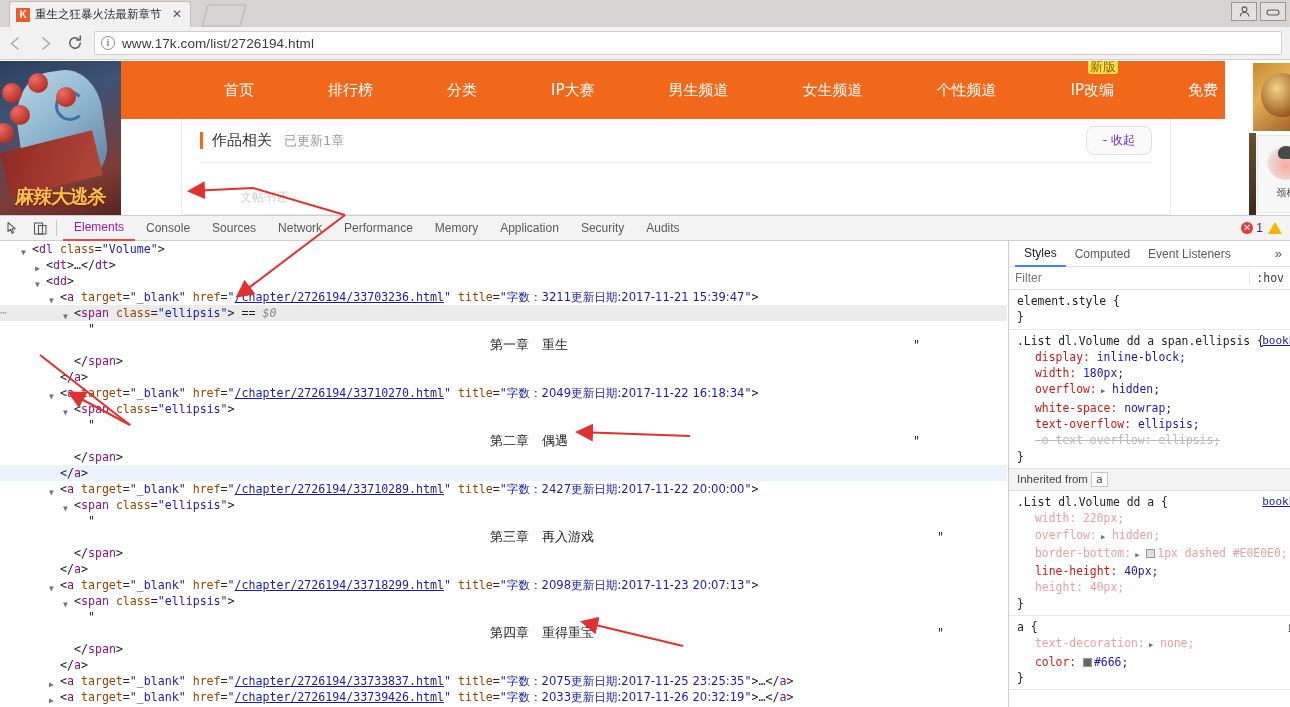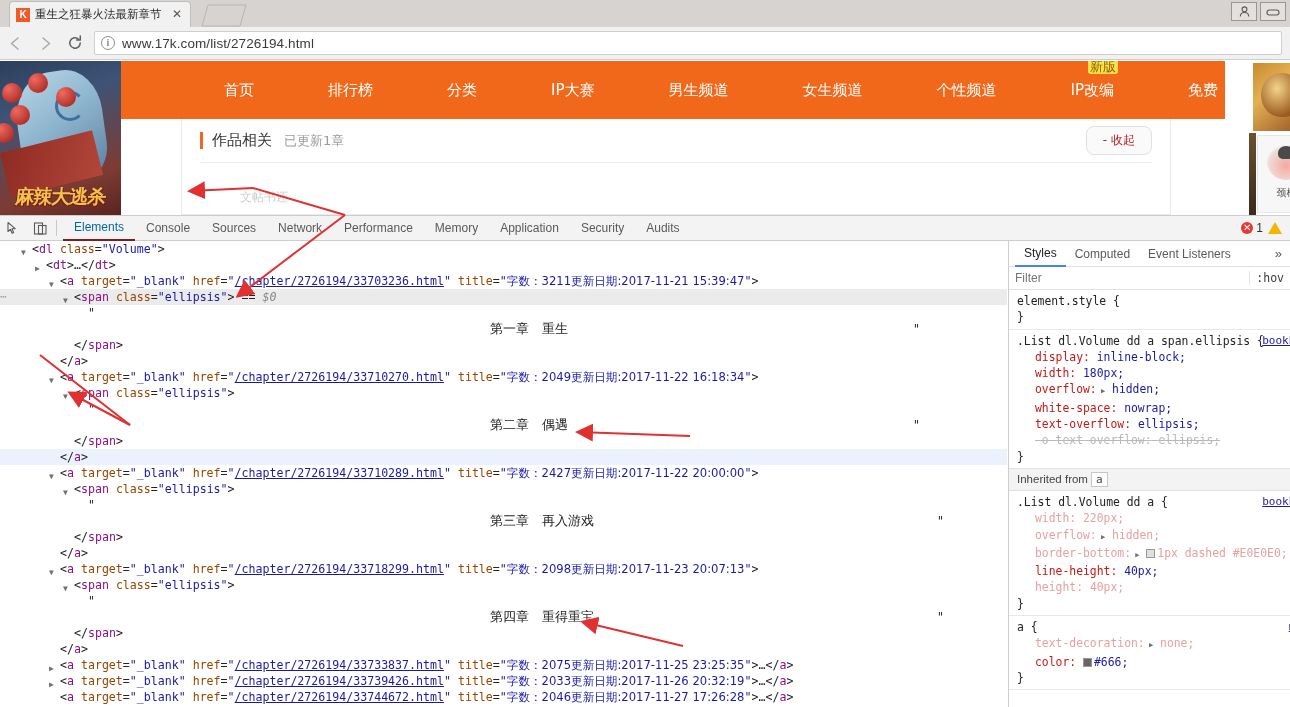--- a/index.html
+++ b/index.html
@@ -125,21 +125,21 @@
     background: #fff; border: 1px solid #eaeaea; border-top: none;
   }
   .card-head { display: flex; align-items: center; height: 43px; padding: 0 18px; }
   .card-bar { width: 3px; height: 17px; background: #f2681a; margin-right: 9px; }
   .card-title { font-size: 15px; font-weight: normal; color: #333;
     font-family: "DejaVu Sans", sans-serif; }
   .card-sub { font-size: 13px; color: #9b9b9b; margin-left: 12px;
     font-family: "DejaVu Sans", sans-serif; }
   .card-collapse {
     margin-left: auto; border: 1px solid #e0e0e0; background: #fafafa;
-    color: #b91c1c; font-size: 12px; padding: 5px 16px; border-radius: 8px;
+    color: #6d28d9; font-size: 12px; padding: 5px 16px; border-radius: 8px;
     font-family: "DejaVu Sans", sans-serif; cursor: pointer;
   }
   .card-rule { height:1px; background:#ededed; margin: 0 18px; }
   .card-ghost { font-size: 12px; color: #cfcfcf; margin: 26px 0 0 58px;
     font-family: "DejaVu Sans", sans-serif; }
   .right-rail {
     position: absolute; right: 0; top: 0; width: 41px; height: 154px; overflow: hidden;
   }
   .rr-art {
     position:absolute; left:4px; top:2px; width:61px; height:68px;
@@ -178,21 +178,21 @@
     background: #f3f3f3; border-bottom: 1px solid #cdcdcd;
     display: flex; align-items: center;
   }
   .dt-icobtn { width: 27px; height: 25px; display:flex; align-items:center;
     justify-content:center; cursor:pointer; }
   .dt-sep { width:1px; height:16px; background:#c9c9c9; margin:0 6px 0 2px; }
   .dt-tab {
     font-family: "Liberation Sans", sans-serif; font-size: 12px; color: #5a5a5a;
     padding: 0 11px; line-height: 24px; cursor: pointer; white-space: nowrap;
   }
-  .dt-tab.sel { color: #0369a1; border-bottom: 2px solid #7f1d1d; }
+  .dt-tab.sel { color: #a21caf; border-bottom: 2px solid #ef4444; }
   .dt-right {
     margin-left: auto; display: flex; align-items: center; gap: 5px; padding-right: 8px;
   }
   .err-badge { display:flex; align-items:center; gap:3px; }
   .err-dot { width:12px; height:12px; border-radius:50%; background:#e53935;
     color:#fff; font-size:10px; line-height:12px; text-align:center;
     font-family:"Liberation Sans",sans-serif; }
   .err-num { font-size:12px; color:#333; font-family:"Liberation Sans",sans-serif; }
   .warn-tri { width:0; height:0; border-left:7px solid transparent;
     border-right:7px solid transparent; border-bottom:12px solid #f5b400; }
@@ -414,20 +414,21 @@
           <span class="err-dot">✕</span>
           <span class="err-num">1</span>
         </div>
         <div class="warn-tri"></div>
       </div>
     </div>
 
     <div class="dom-pane" id="domPane">
         <div class="dom-line" style="padding-left: 32px;"><span class="tri open" style="left: 21px; top: 4px;"></span><span><span class="tk-punc">&lt;</span><span class="tk-tag">dl</span> <span class="tk-attr">class</span>=<span class="tk-val">"Volume"</span><span class="tk-punc">&gt;</span></span></div>
         <div class="dom-line" style="padding-left: 46px;"><span class="tri closed" style="left: 35px; top: 4px;"></span><span><span class="tk-punc">&lt;</span><span class="tk-tag">dt</span><span class="tk-punc">&gt;</span><span class="tk-txt">…</span><span class="tk-punc">&lt;/</span><span class="tk-tag">dt</span><span class="tk-punc">&gt;</span></span></div>
+        <div class="dom-line" style="padding-left: 46px;"><span class="tri open" style="left: 35px; top: 4px;"></span><span><span class="tk-punc">&lt;</span><span class="tk-tag">dd</span><span class="tk-punc">&gt;</span></span></div>
         <div class="dom-line" style="padding-left: 60px;"><span class="tri open" style="left: 49px; top: 4px;"></span><span><span class="tk-punc">&lt;</span><span class="tk-tag">a</span> <span class="tk-attr">target</span>=<span class="tk-val">"_blank"</span> <span class="tk-attr">href</span>=<span class="tk-val">"</span><span class="tk-link">/chapter/2726194/33703236.html</span><span class="tk-val">"</span> <span class="tk-attr">title</span>=<span class="tk-val">"</span><span class="tk-cn">字数：3211更新日期:2017-11-21 15:39:47</span><span class="tk-val">"</span><span class="tk-punc">&gt;</span></span></div>
         <div class="dom-line sel" style="padding-left: 74px;"><span class="dots">⋯</span><span class="tri open" style="left: 63px; top: 4px;"></span><span><span class="tk-punc">&lt;</span><span class="tk-tag">span</span> <span class="tk-attr">class</span>=<span class="tk-val">"ellipsis"</span><span class="tk-punc">&gt;</span> == <span class="tk-sel0">$0</span></span></div>
         <div class="dom-line" style="padding-left: 88px;"><span><span class="tk-txt">"</span></span></div>
         <div class="dom-line" style="padding-left: 88px;"><span></span><span class="chap">第一章　重生</span><span class="quote-r" style="left: 913px;">"</span></div>
         <div class="dom-line" style="padding-left: 74px;"><span><span class="tk-punc">&lt;/</span><span class="tk-tag">span</span><span class="tk-punc">&gt;</span></span></div>
         <div class="dom-line" style="padding-left: 60px;"><span><span class="tk-punc">&lt;/</span><span class="tk-tag">a</span><span class="tk-punc">&gt;</span></span></div>
         <div class="dom-line" style="padding-left: 60px;"><span class="tri open" style="left: 49px; top: 4px;"></span><span><span class="tk-punc">&lt;</span><span class="tk-tag">a</span> <span class="tk-attr">target</span>=<span class="tk-val">"_blank"</span> <span class="tk-attr">href</span>=<span class="tk-val">"</span><span class="tk-link">/chapter/2726194/33710270.html</span><span class="tk-val">"</span> <span class="tk-attr">title</span>=<span class="tk-val">"</span><span class="tk-cn">字数：2049更新日期:2017-11-22 16:18:34</span><span class="tk-val">"</span><span class="tk-punc">&gt;</span></span></div>
         <div class="dom-line" style="padding-left: 74px;"><span class="tri open" style="left: 63px; top: 4px;"></span><span><span class="tk-punc">&lt;</span><span class="tk-tag">span</span> <span class="tk-attr">class</span>=<span class="tk-val">"ellipsis"</span><span class="tk-punc">&gt;</span></span></div>
         <div class="dom-line" style="padding-left: 88px;"><span><span class="tk-txt">"</span></span></div>
         <div class="dom-line" style="padding-left: 88px;"><span></span><span class="chap">第二章　偶遇</span><span class="quote-r" style="left: 913px;">"</span></div>

